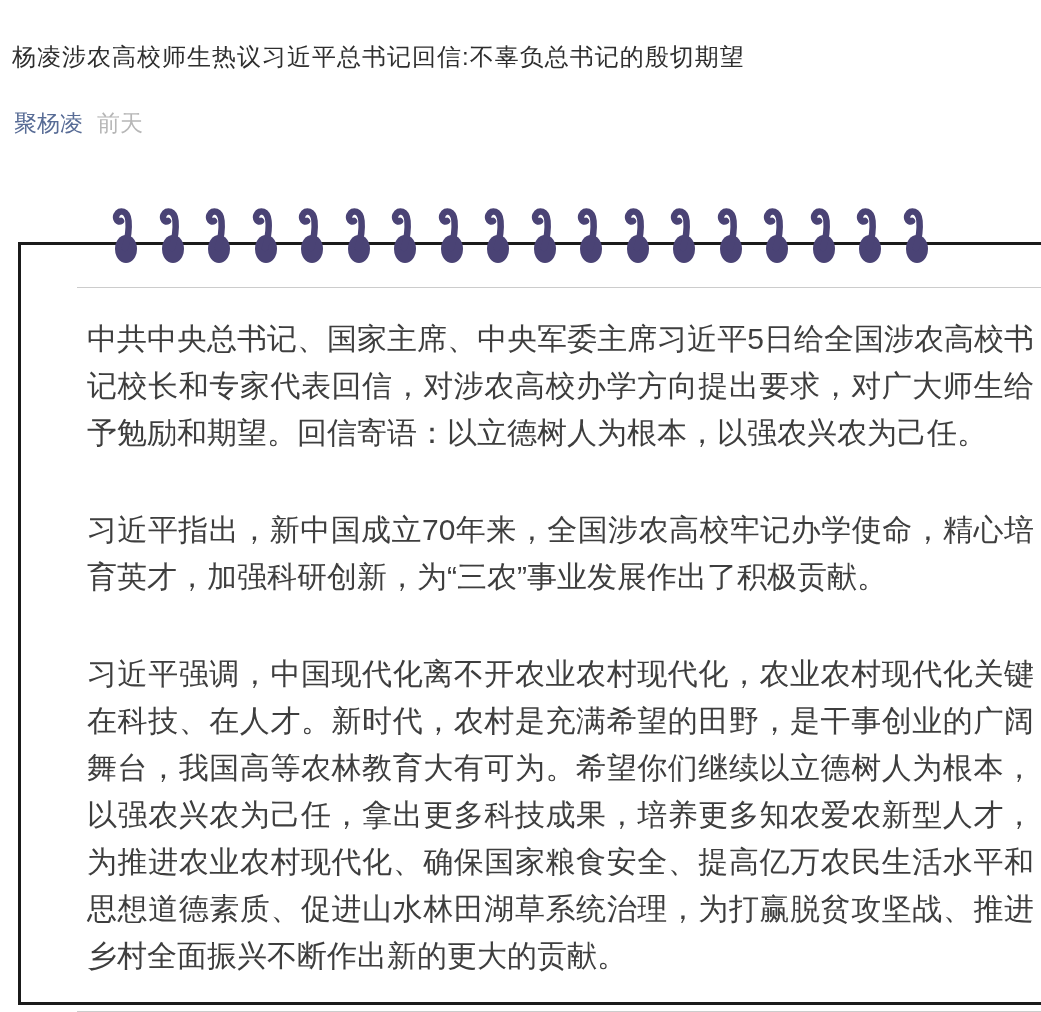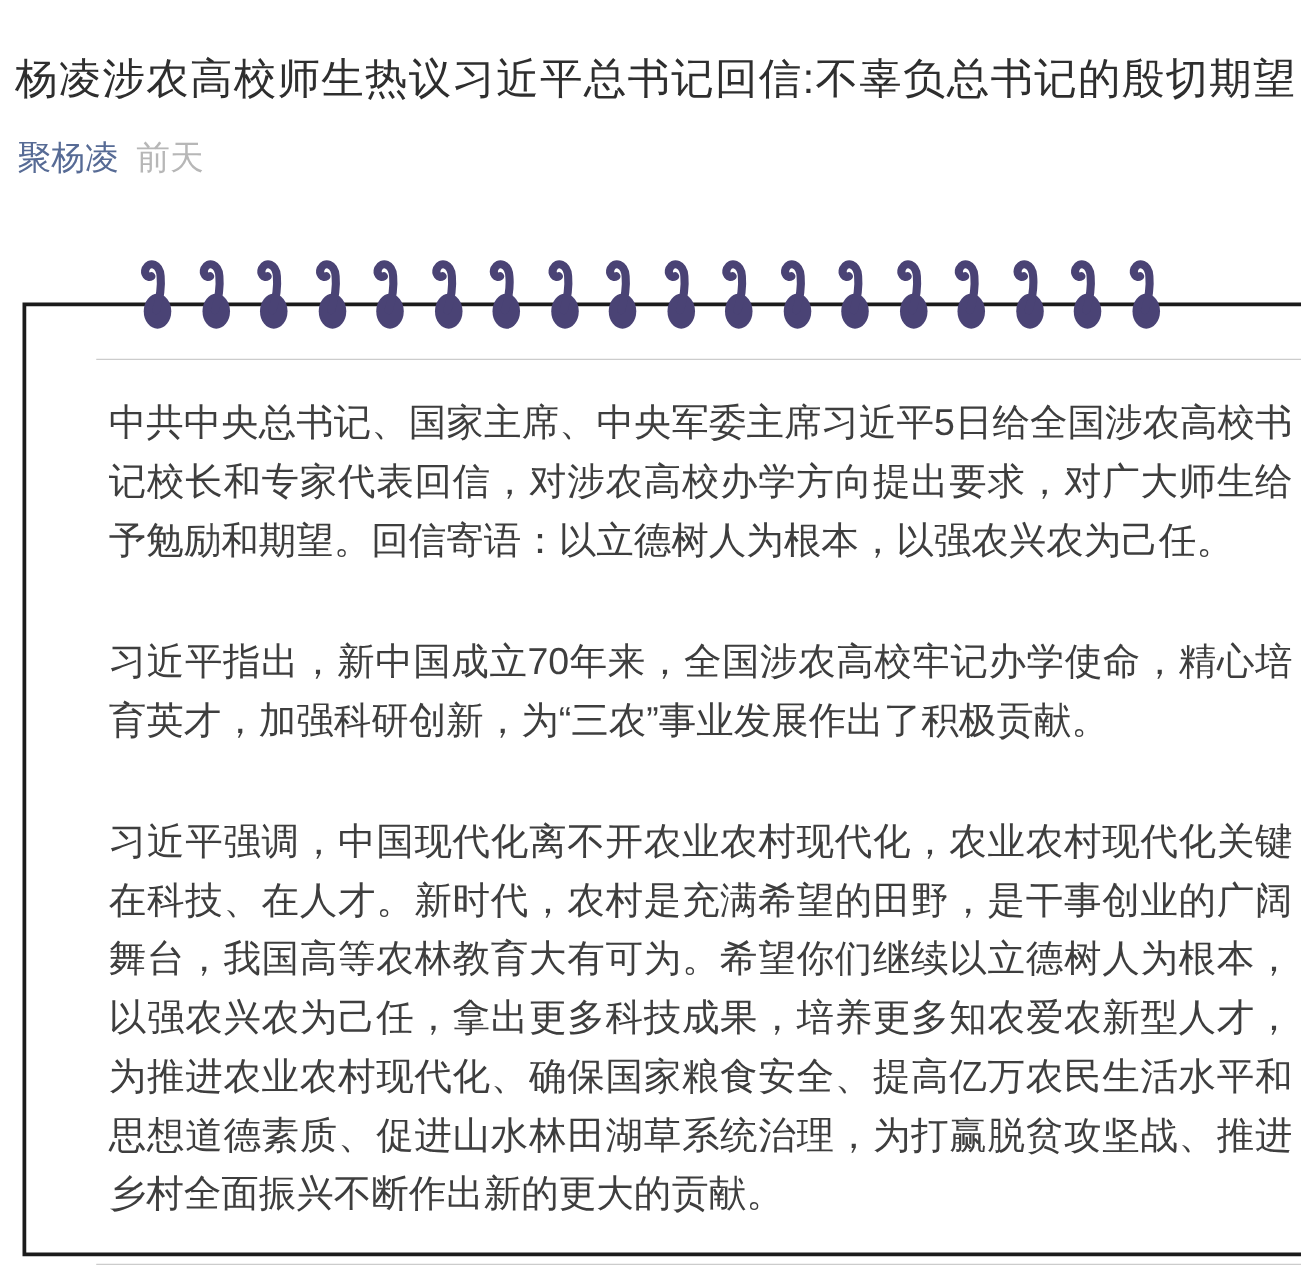--- a/index.html
+++ b/index.html
@@ -14,31 +14,31 @@
     height: 1012px;
     background: var(--background, #fff);
     overflow: hidden;
   }
   .article-title {
     position: absolute;
     top: 42px;
     left: 12px;
     right: 0;
     margin: 0;
-    font-size: 34px;
+    font-size: 24px;
     font-weight: 400;
     letter-spacing: 1px;
     line-height: 1.25;
     color: var(--title, #2e2e2e);
   }
   .article-meta {
     position: absolute;
     top: 110px;
     left: 14px;
-    font-size: 27px;
+    font-size: 23px;
     line-height: 1.2;
   }
   .article-meta .source {
     color: var(--source, #576b95);
     margin-right: 14px;
     cursor: pointer;
   }
   .article-meta .time {
     color: var(--timestamp, #b7b7b7);
   }

